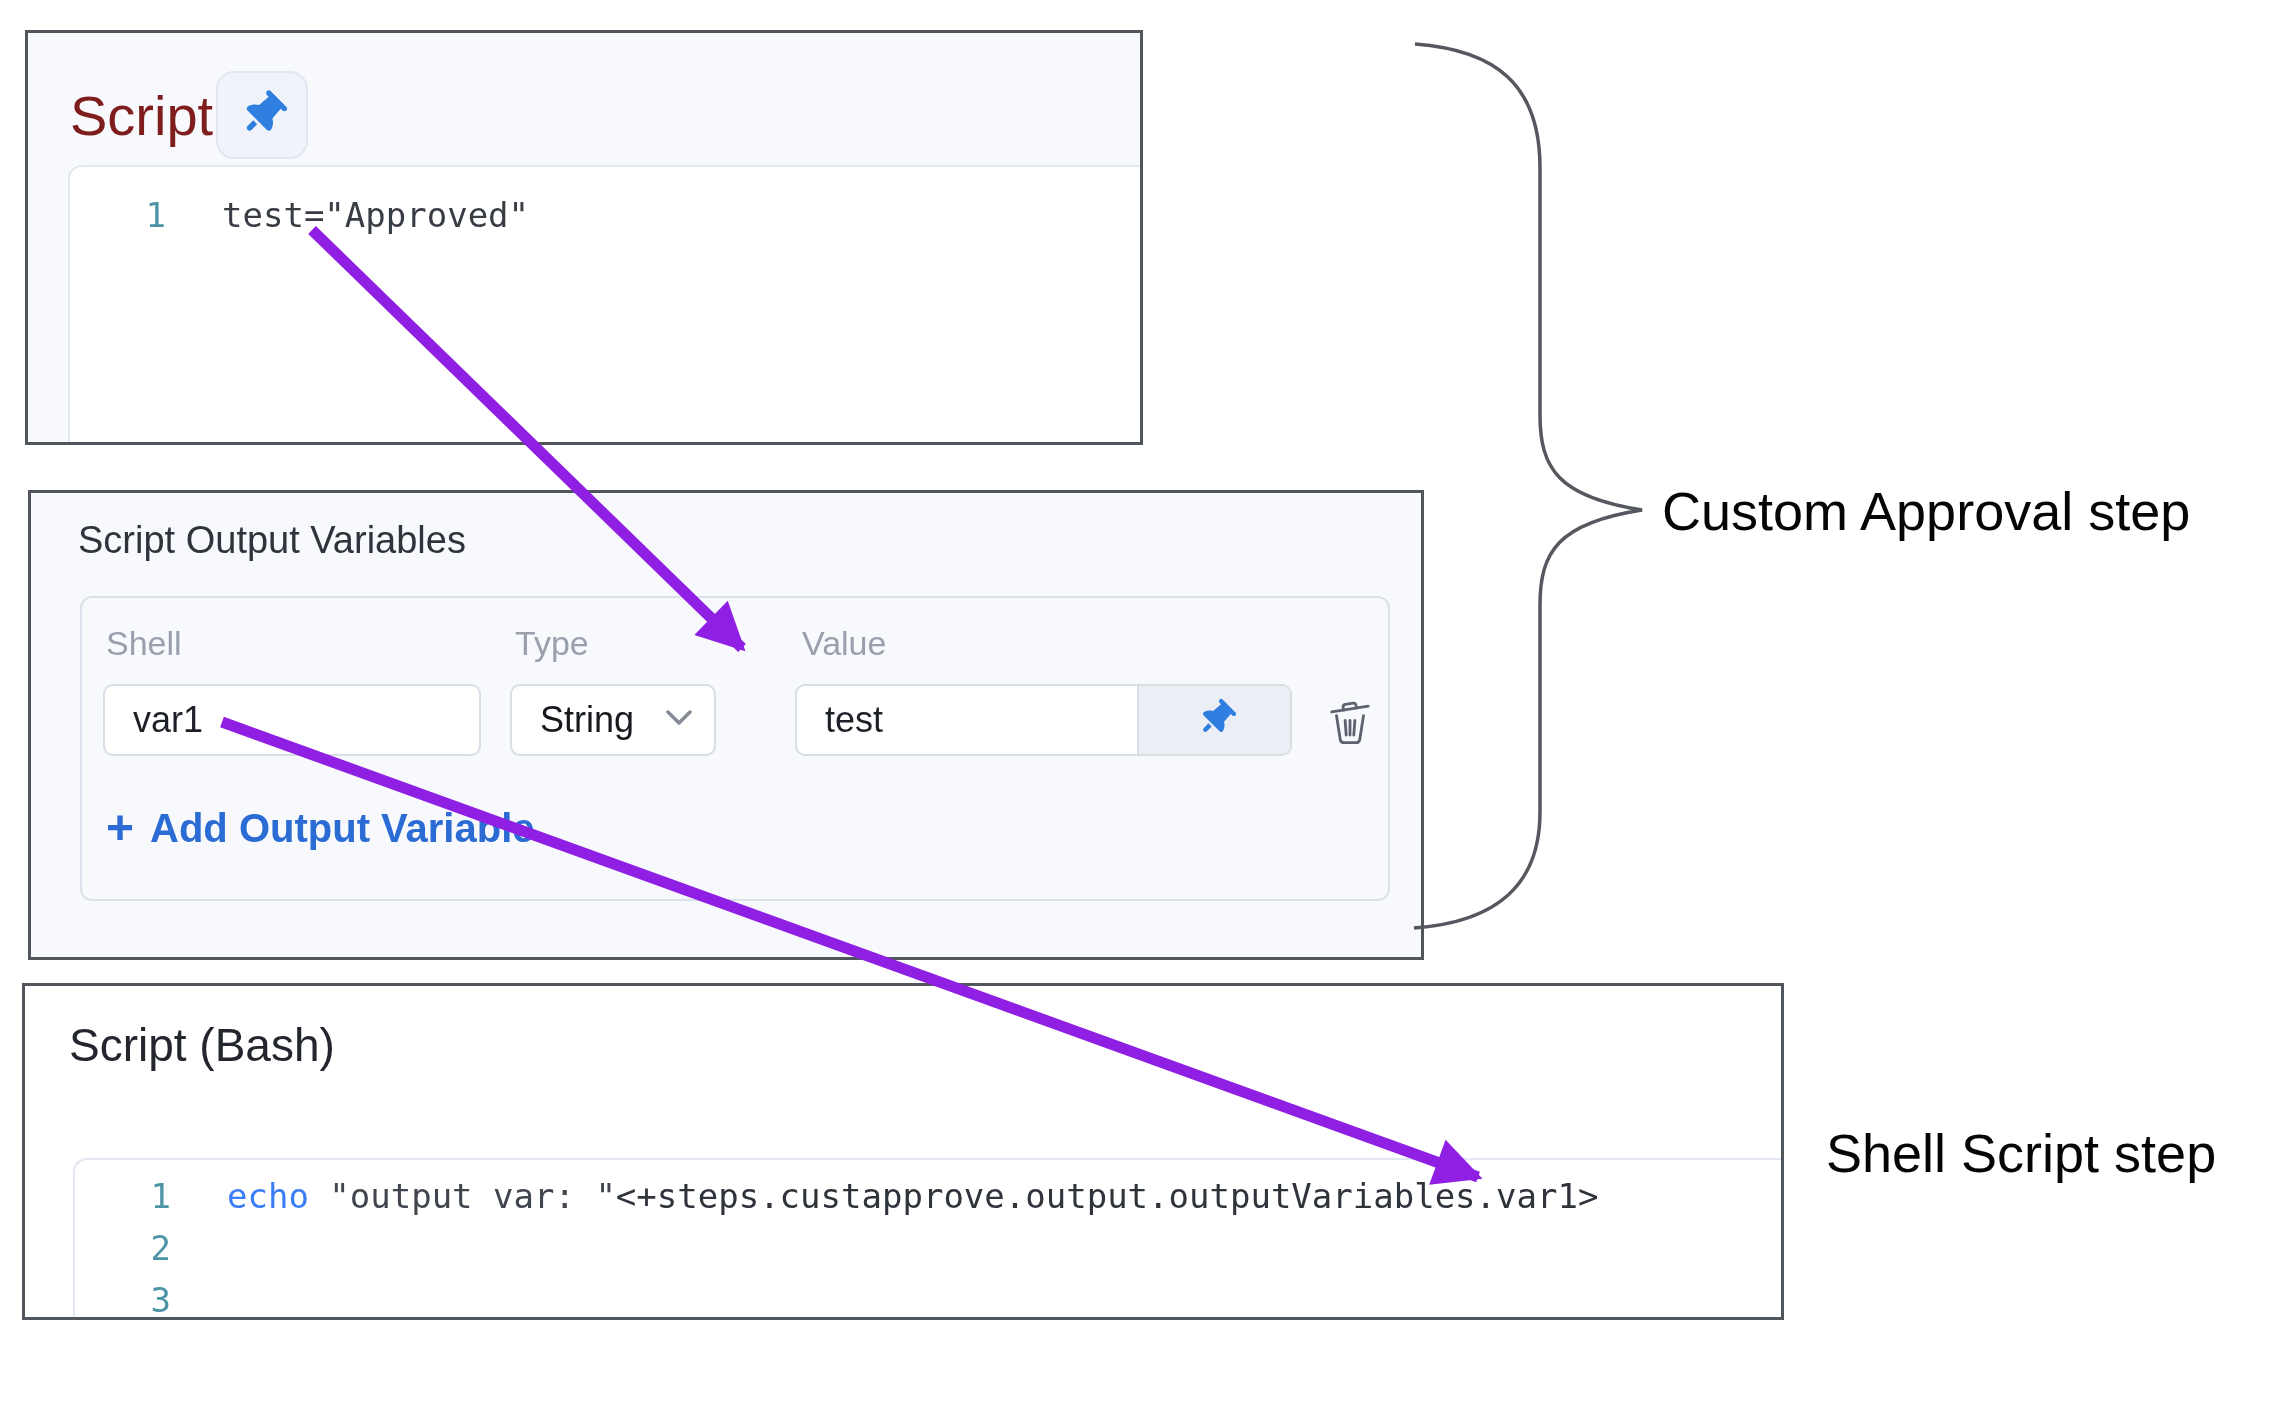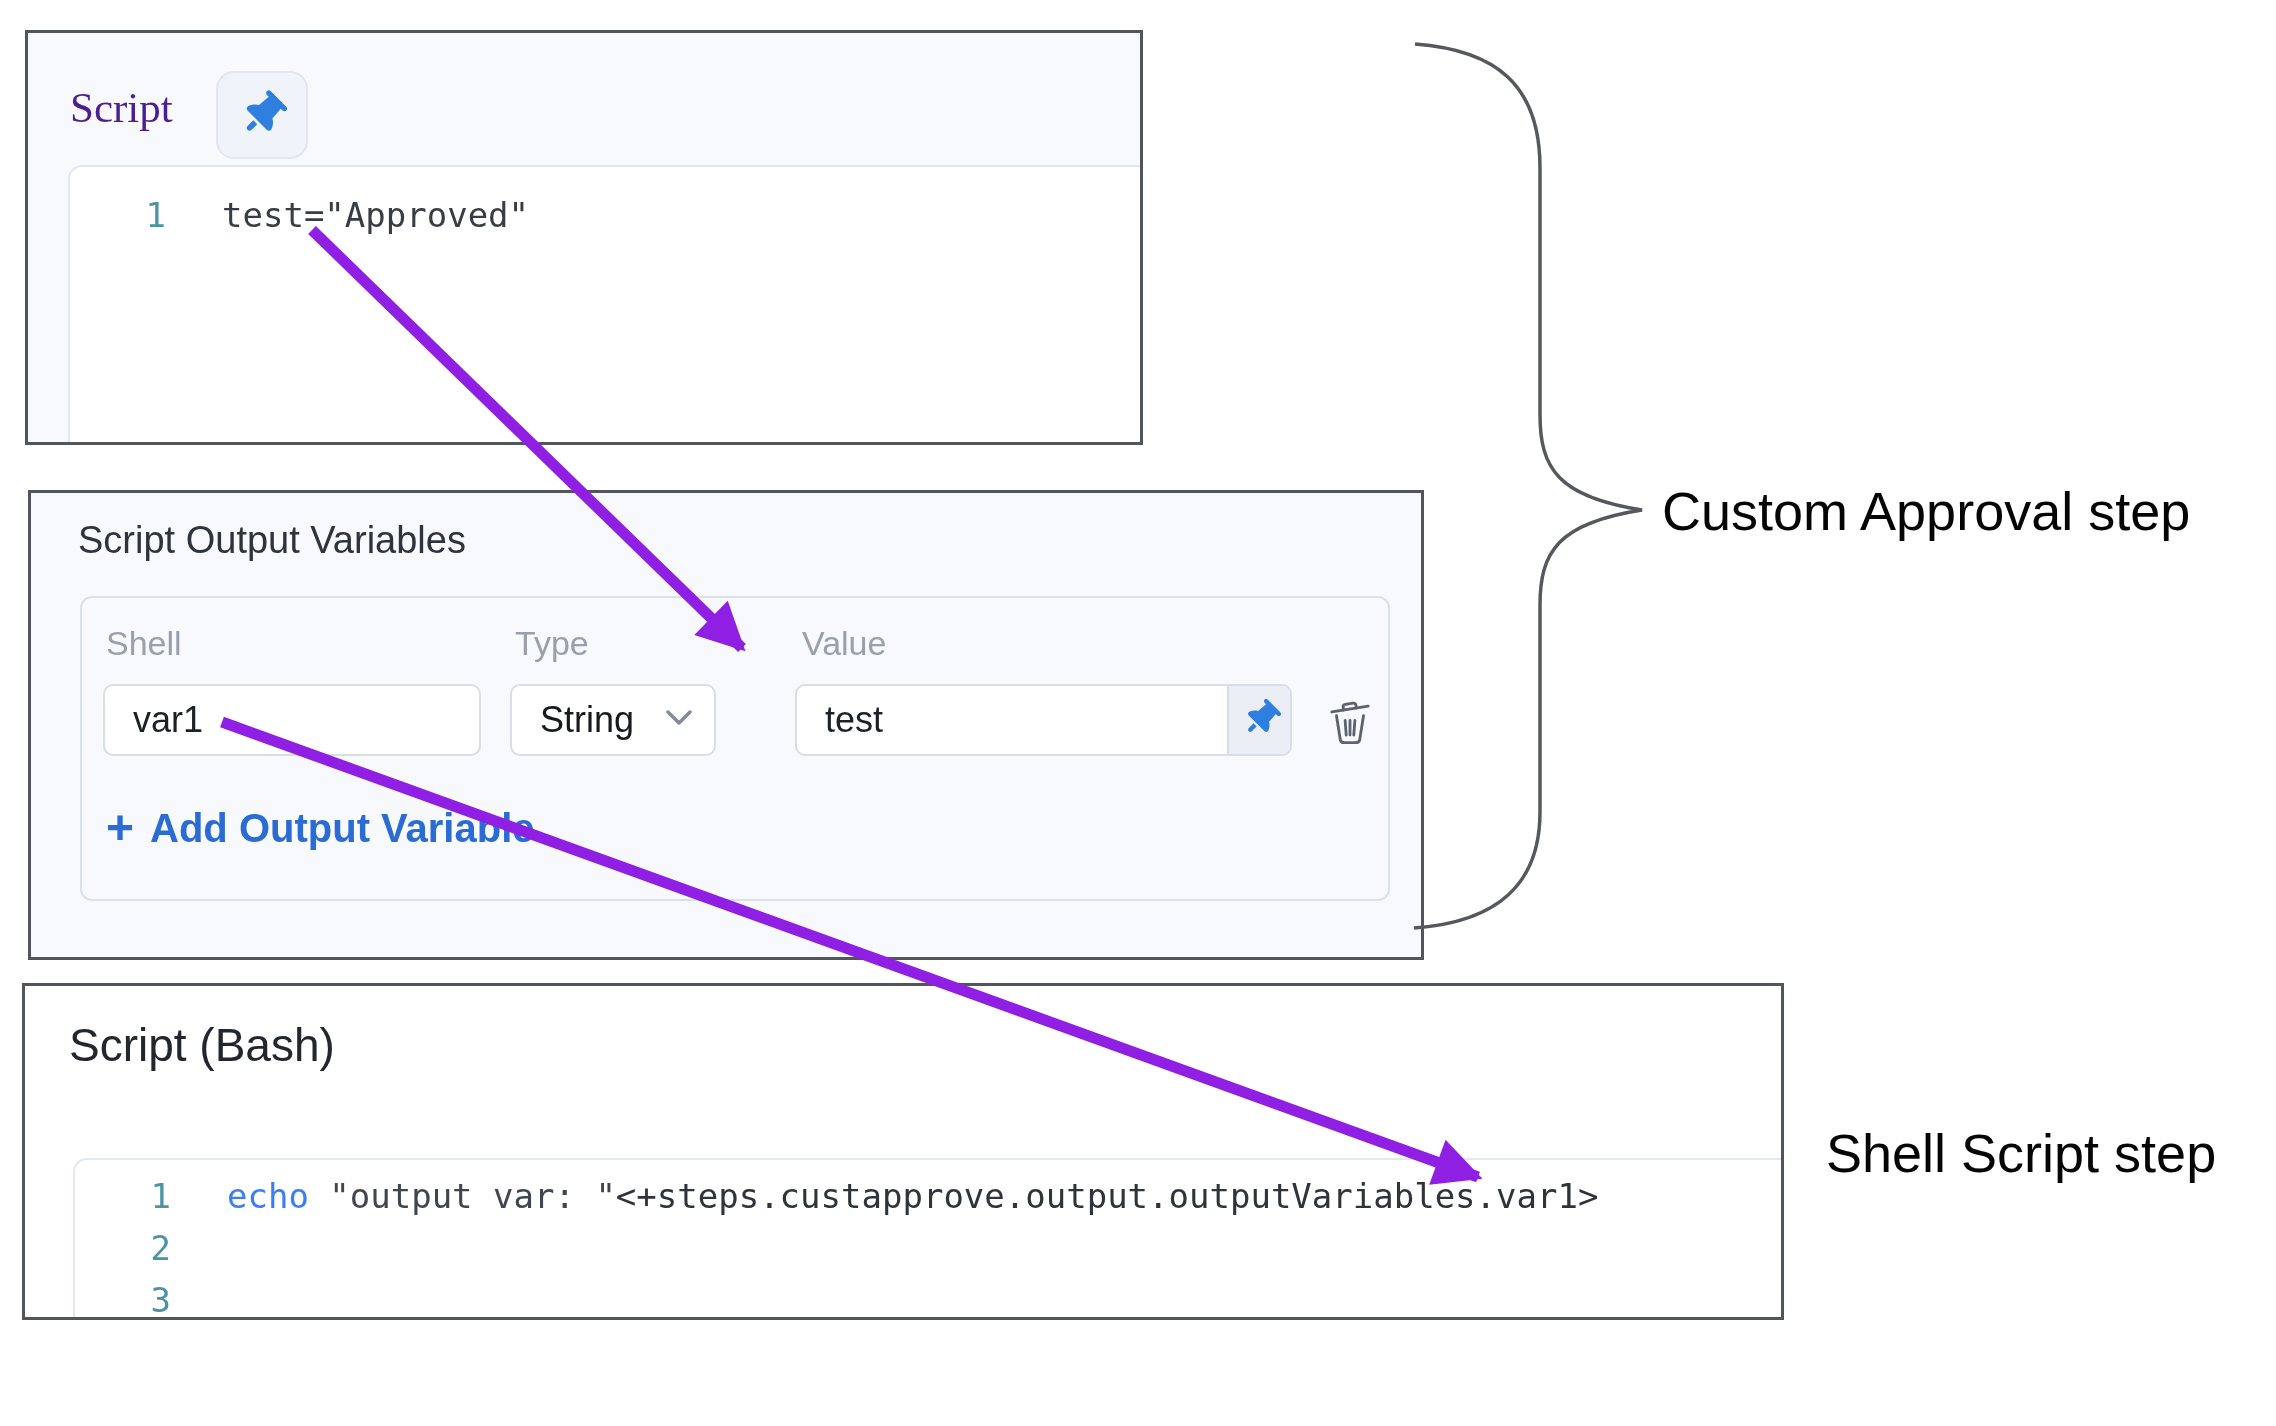--- a/index.html
+++ b/index.html
@@ -21,21 +21,21 @@
   *{box-sizing:border-box;margin:0;padding:0;}
   body{background:#ffffff;font-family:"Liberation Sans",sans-serif;}
   .canvas{position:relative;width:2276px;height:1426px;background:#ffffff;overflow:hidden;}
 
   .panel{position:absolute;border:3px solid var(--panel-border);}
   .panel-lt{background:var(--panel-bg);}
   .panel-wh{background:#ffffff;}
 
   
   #script-panel{left:25px;top:30px;width:1118px;height:415px;}
-  #script-panel .panel-title{position:absolute;left:42px;top:50px;font-size:43px;color:#4c1d95;font-family:Liberation Serif, serif;}
+  #script-panel .panel-title{position:absolute;left:42px;top:50px;font-size:56px;color:#7f1d1d;}
   .pin-button{position:absolute;left:188px;top:38px;width:92px;height:88px;border:2px solid #e3e5f0;
     border-radius:18px;background:#f1f3fa;display:flex;align-items:center;justify-content:center;cursor:pointer;}
   .pin-rot{transform:rotate(45deg);display:block;}
 
   .code-area{position:absolute;background:#ffffff;border-top:2px solid #e2e7f1;border-left:2px solid #e2e7f1;
     border-top-left-radius:14px;overflow:hidden;}
   #script-panel .code-area{left:40px;top:132px;right:0;bottom:0;}
   .code-line{display:flex;align-items:baseline;height:52px;font-family:"DejaVu Sans Mono","Liberation Mono",monospace;font-size:34px;line-height:52px;}
   .code-line .ln{width:96px;text-align:right;margin-right:56px;color:var(--linenum-teal);flex:none;}
   .code-line .code{color:var(--code-dark);white-space:pre;}
@@ -49,21 +49,21 @@
   #label-name{left:24px;}
   #label-type{left:433px;}
   #label-value{left:720px;}
   .field{position:absolute;top:86px;height:72px;border:2px solid var(--input-border);border-radius:10px;background:#fff;}
   .text-input{font-family:"Liberation Sans",sans-serif;font-size:36px;color:#1d2127;border:none;outline:none;
     width:100%;height:100%;background:transparent;padding:0 0 0 28px;border-radius:10px;}
   #name-field{left:21px;width:378px;}
   #type-field{left:428px;width:206px;display:flex;align-items:center;justify-content:space-between;padding:0 22px 0 28px;cursor:pointer;}
   #type-field .sel-text{font-size:36px;color:#16191d;}
   #value-field{left:713px;width:497px;display:flex;padding:0;overflow:hidden;}
-  #value-field .text-input{width:430px;flex:none;}
+  #value-field .text-input{width:340px;flex:none;}
   .pin-segment{flex:1;background:#eceef6;border-left:2px solid var(--input-border);display:flex;align-items:center;justify-content:center;cursor:pointer;}
   .trash-button{position:absolute;left:1240px;top:96px;width:56px;height:56px;background:none;border:none;cursor:pointer;}
   .add-link{position:absolute;left:24px;top:206px;display:flex;align-items:center;background:none;border:none;cursor:pointer;
     color:var(--link-blue);font-family:"Liberation Sans",sans-serif;font-weight:bold;}
   .add-link .plus{font-size:48px;margin-right:16px;font-weight:bold;line-height:1;}
   .add-link .add-text{font-size:40px;}
 
   
   #bash-panel{left:22px;top:983px;width:1762px;height:337px;}
   #bash-panel .panel-title{position:absolute;left:44px;top:32px;font-size:46px;font-weight:500;color:#23272d;text-align:center;}

